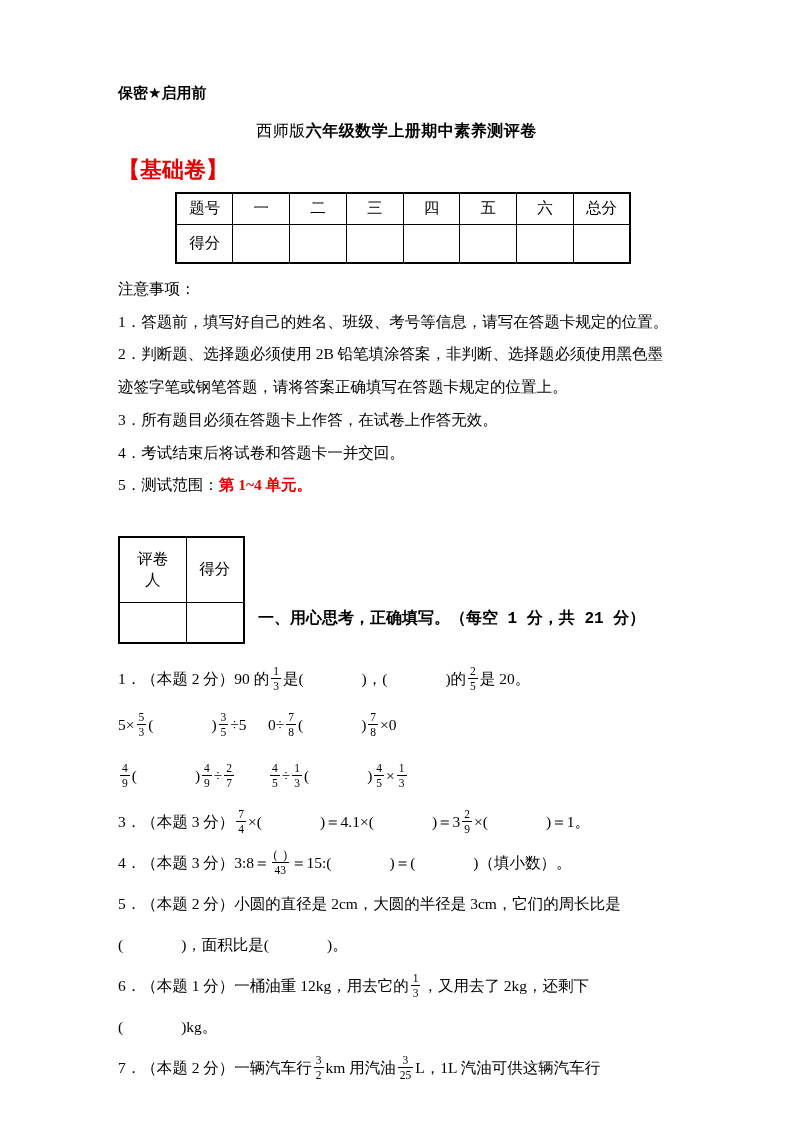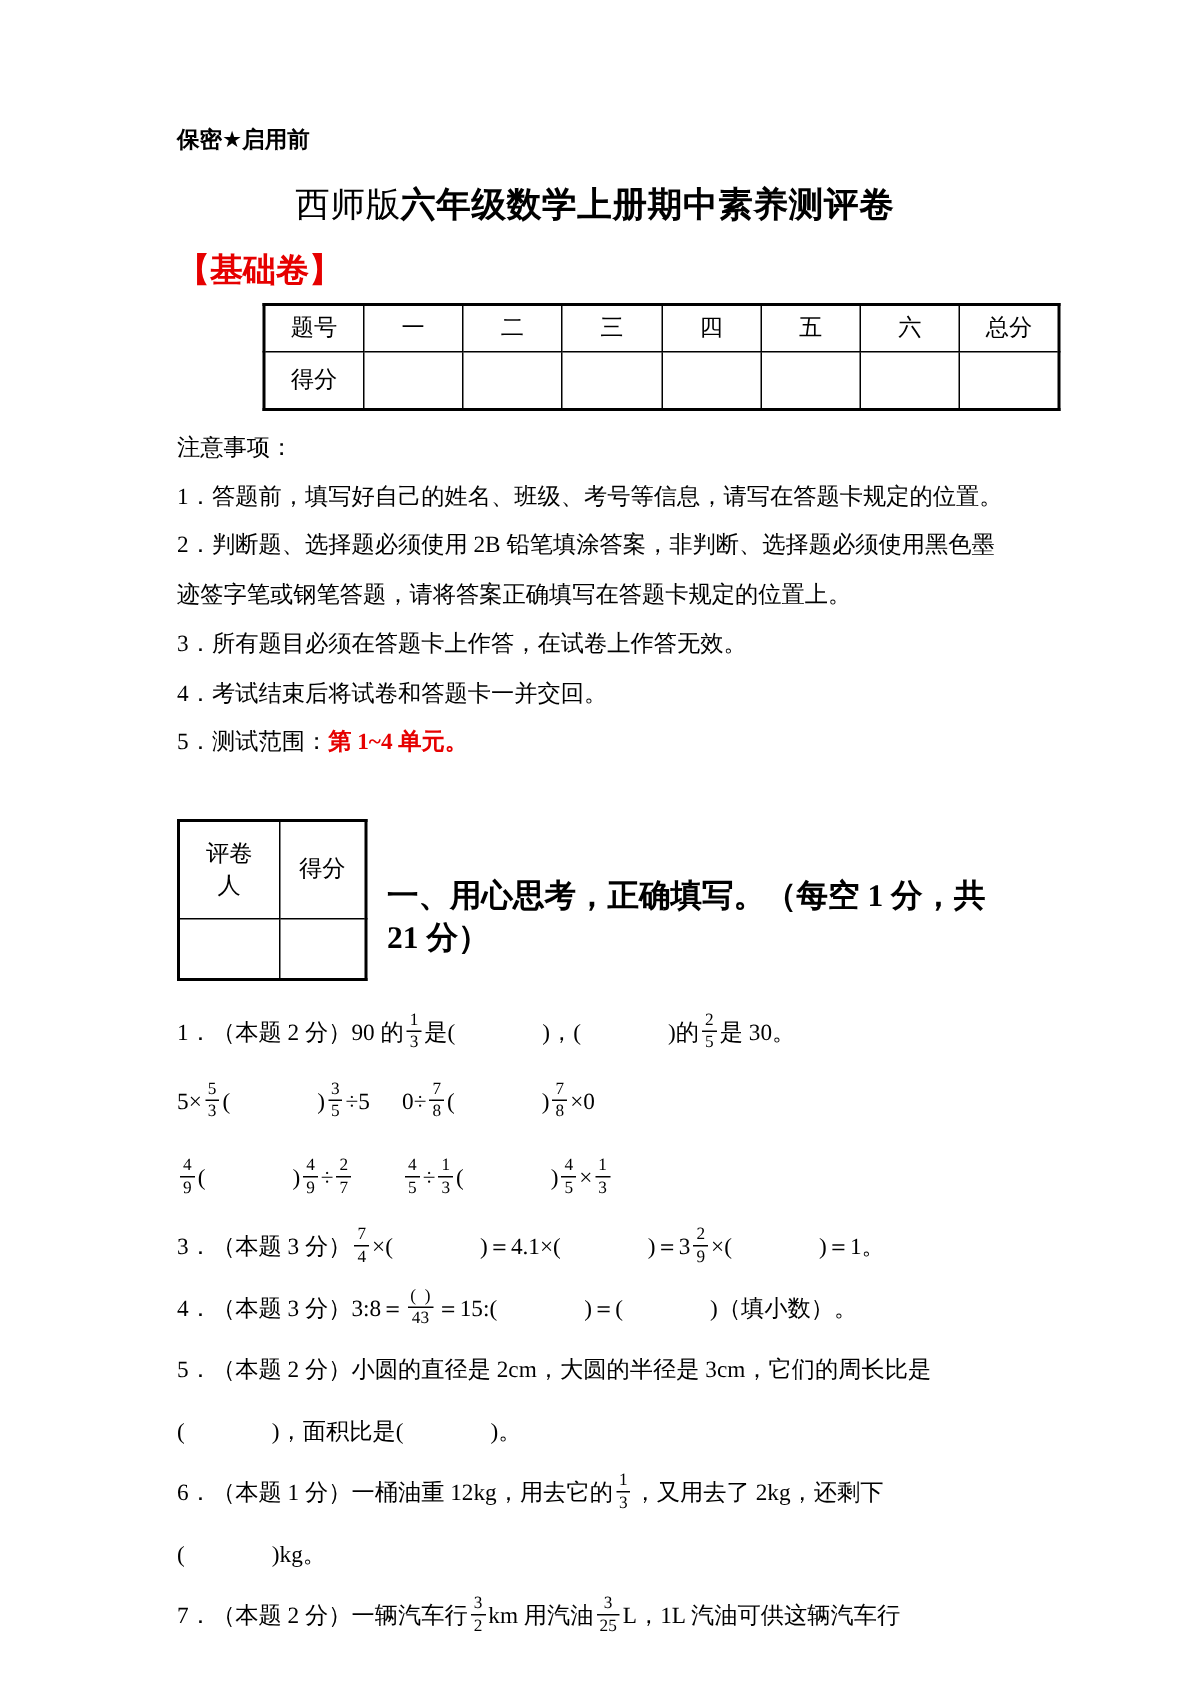--- a/index.html
+++ b/index.html
@@ -20,42 +20,42 @@
 
   .secrecy {
     font-family: "Liberation Sans", "DejaVu Sans", sans-serif;
     font-weight: 700;
     font-size: 15px;
   }
   .title {
     margin: 18px 0 0 0;
     text-align: center;
     font-family: "Liberation Sans", "DejaVu Sans", sans-serif;
-    font-size: 23px;
+    font-size: 16px;
     font-weight: 400;
     letter-spacing: 0.5px;
   }
   .title .title-main { font-weight: 800; }
   .subtitle {
     margin-top: 13px;
     text-align: left;
     font-family: "Liberation Sans", "DejaVu Sans", sans-serif;
     font-size: 22px;
     font-weight: 800;
     color: var(--accent, #e60000);
   }
   .meta { margin-top: 14px; text-align: center; font-size: 15.5px; }
   .stars { font-size: 19px; letter-spacing: 1px; vertical-align: -2px; }
   .star-filled { color: var(--star, #e8120c); }
   .star-empty  { color: var(--star-empty, #f0b2ae); }
 
   table.score-table {
     border-collapse: collapse;
     table-layout: fixed;
-    width: 532px;
+    width: 456px;
     margin: 7px 0 0 57px;
     border: 2px solid var(--border, #000);
   }
   table.score-table td {
     border: 1px solid var(--border, #000);
     text-align: center;
     padding: 0;
     height: 31px;
     font-size: 15.5px;
   }
@@ -75,23 +75,23 @@
     text-align: center;
     padding: 11px;
     height: 29px;
     font-size: 15.5px;
   }
   table.grader-table td.c1 { width: 67px; }
   table.grader-table td.c2 { width: 58px; }
   table.grader-table tr.tall td { height: 41px; }
   .section-heading {
     margin: 0 0 15px 13px;
-    font-size: 21px;
+    font-size: 16px;
     font-weight: 700;
-    font-family: Liberation Serif, serif;
+    font-family: Liberation Mono, monospace;
   }
 
   .questions { margin-top: 18px; }
   .qline { margin: 0 0 7px 0; line-height: 34px; min-height: 34px; }
   .cmp-row { display: flex; align-items: center; min-height: 44px; }
   .cmp-row .cell { flex: 0 0 auto; min-width: 150px; }
 
   .frac {
     display: inline-block;
     vertical-align: middle;
@@ -161,21 +161,21 @@
       <tr class="tall">
         <td class="c1"></td>
         <td class="c2"></td>
       </tr>
     </tbody>
       </table>
     <h2 class="section-heading">一、用心思考，正确填写。（每空 1 分，共 21 分）</h2>
   </div>
 
   <div class="questions">
-    <div class="qline"><span>1．（本题 2 分）90 的</span><span class="frac"><span class="num">1</span><span class="den">3</span></span><span>是</span><span>(</span><span class="gap"></span><span>)</span><span>，</span><span>(</span><span class="gap"></span><span>)</span><span>的</span><span class="frac"><span class="num">2</span><span class="den">5</span></span><span>是 30。</span></div>
+    <div class="qline"><span>1．（本题 2 分）90 的</span><span class="frac"><span class="num">1</span><span class="den">3</span></span><span>是</span><span>(</span><span class="gap"></span><span>)</span><span>，</span><span>(</span><span class="gap"></span><span>)</span><span>的</span><span class="frac"><span class="num">2</span><span class="den">5</span></span><span>是 20。</span></div>
     <div class="qline cmp-row">
       <span class="cell"><span>5×</span><span class="frac"><span class="num">5</span><span class="den">3</span></span><span>(</span><span class="gap"></span><span>)</span><span class="frac"><span class="num">3</span><span class="den">5</span></span><span>÷5</span></span>
       <span class="cell"><span>0÷</span><span class="frac"><span class="num">7</span><span class="den">8</span></span><span>(</span><span class="gap"></span><span>)</span><span class="frac"><span class="num">7</span><span class="den">8</span></span><span>×0</span></span>
     </div>
     <div class="qline cmp-row">
       <span class="cell"><span class="frac"><span class="num">4</span><span class="den">9</span></span><span>(</span><span class="gap"></span><span>)</span><span class="frac"><span class="num">4</span><span class="den">9</span></span><span>÷</span><span class="frac"><span class="num">2</span><span class="den">7</span></span></span>
       <span class="cell"><span class="frac"><span class="num">4</span><span class="den">5</span></span><span>÷</span><span class="frac"><span class="num">1</span><span class="den">3</span></span><span>(</span><span class="gap"></span><span>)</span><span class="frac"><span class="num">4</span><span class="den">5</span></span><span>×</span><span class="frac"><span class="num">1</span><span class="den">3</span></span></span>
     </div>
     <div class="qline"><span>3．（本题 3 分）</span><span class="frac"><span class="num">7</span><span class="den">4</span></span><span>×</span><span>(</span><span class="gap"></span><span>)</span><span>＝4.1×</span><span>(</span><span class="gap"></span><span>)</span><span>＝</span><span>3</span><span class="frac"><span class="num">2</span><span class="den">9</span></span><span>×</span><span>(</span><span class="gap"></span><span>)</span><span>＝1。</span></div>
     <div class="qline"><span>4．（本题 3 分）3:8＝</span><span class="frac"><span class="num">(&nbsp;&nbsp;)</span><span class="den">43</span></span><span>＝15:</span><span>(</span><span class="gap"></span><span>)</span><span>＝</span><span>(</span><span class="gap"></span><span>)</span><span>（填小数）。</span></div>

